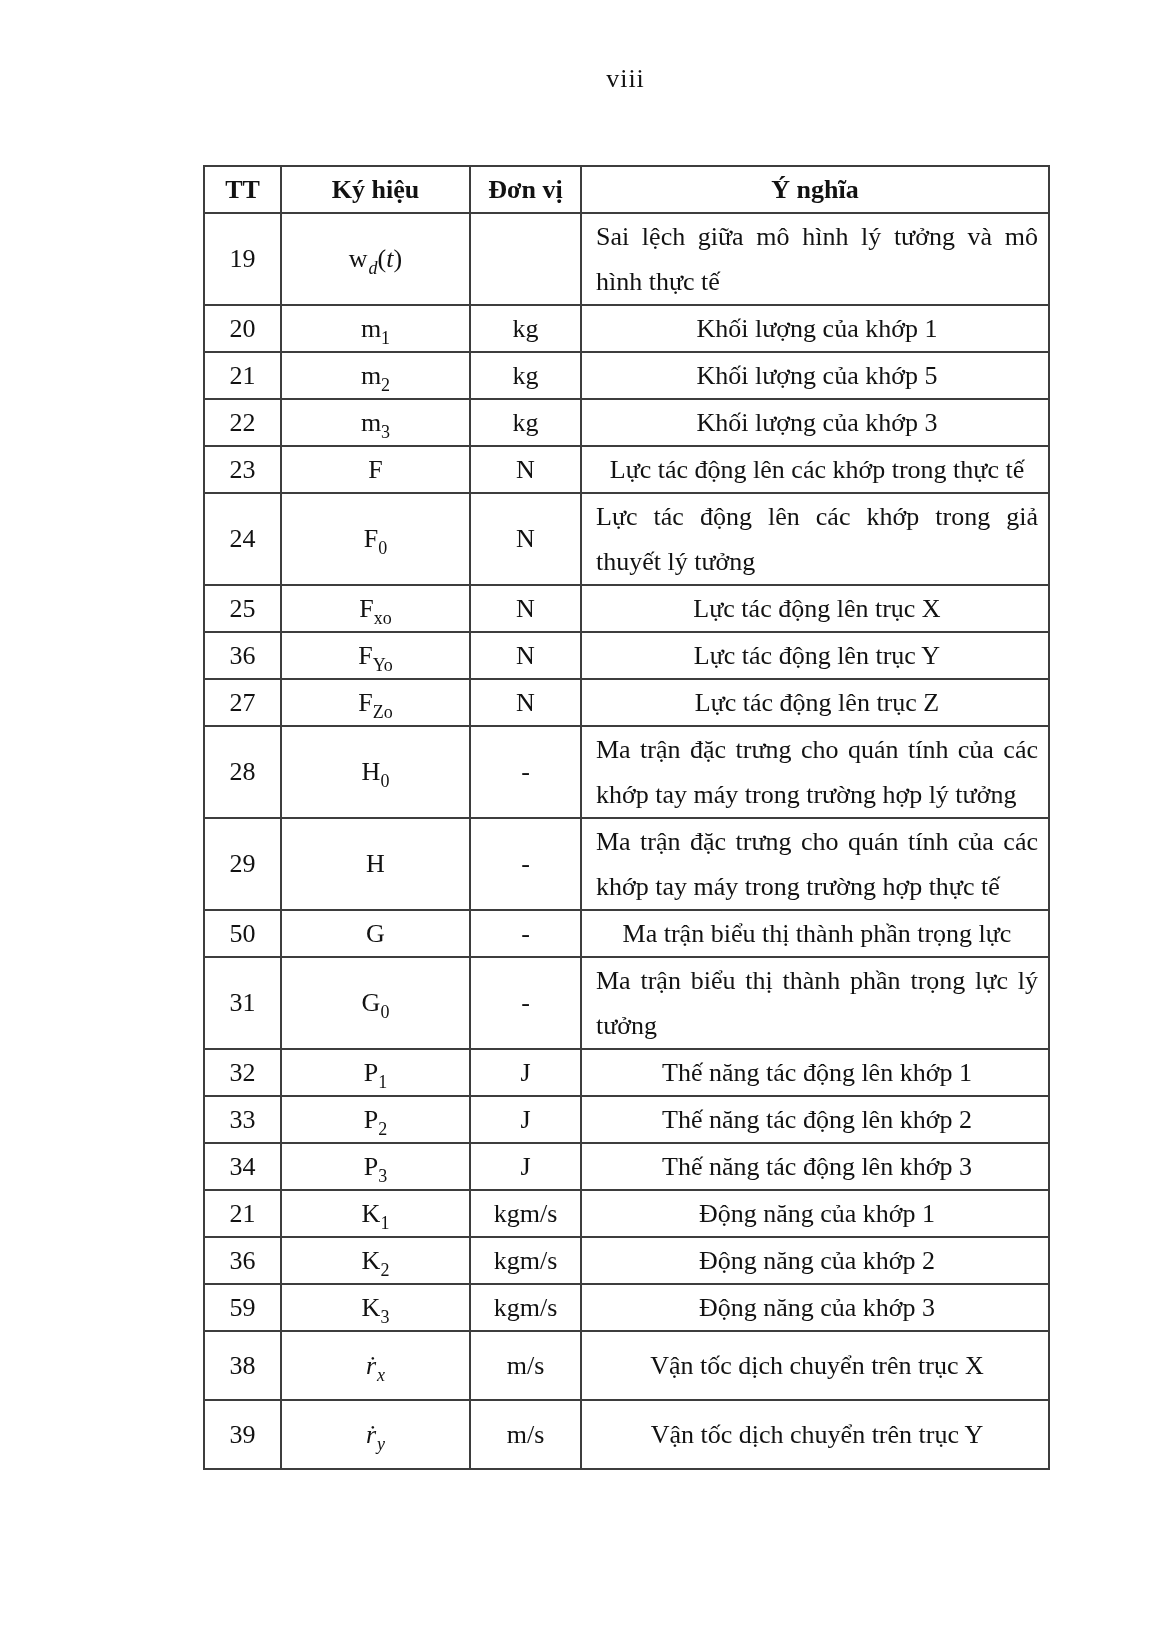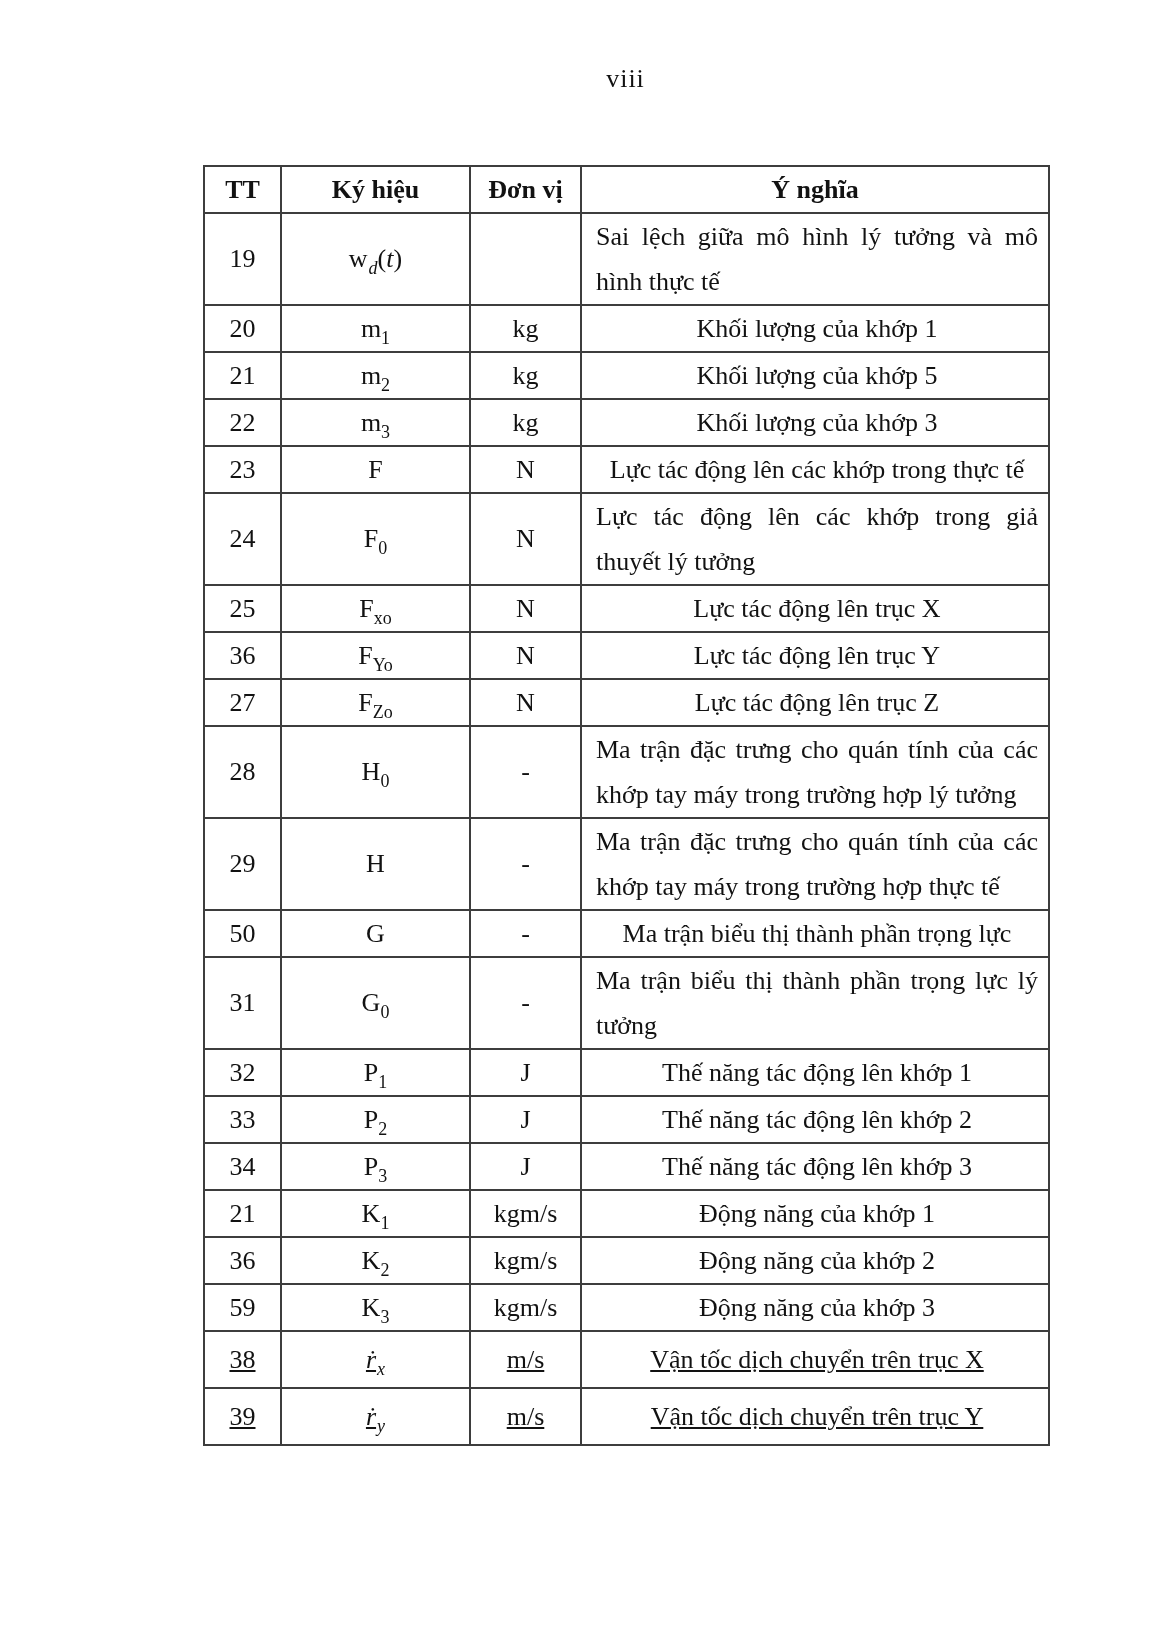--- a/index.html
+++ b/index.html
@@ -36,21 +36,21 @@
   table.sym th, table.sym td {
     border: 2px solid #3d3d3d;
     font-size: 26px;
     vertical-align: middle;
     background: #ffffff;
   }
   thead tr { height: 47px; }
   thead th { font-weight: bold; text-align: center; }
   tbody tr { height: 46px; }
   tbody tr.two { height: 92px; margin-left: 23px; }
-  tbody tr.rdot { height: 57px; text-decoration: underline; }
+  tbody tr.rdot { height: 69px; }
   td.tt, td.unit, td.symbol { text-align: center; }
   td.meaning {
     text-align: center;
     padding: 0 10px 0 14px;
     line-height: 45px;
   }
   tr.two td.meaning { text-align: justify; }
   .it { font-style: italic; }
   .sub {
     font-size: 18px;

